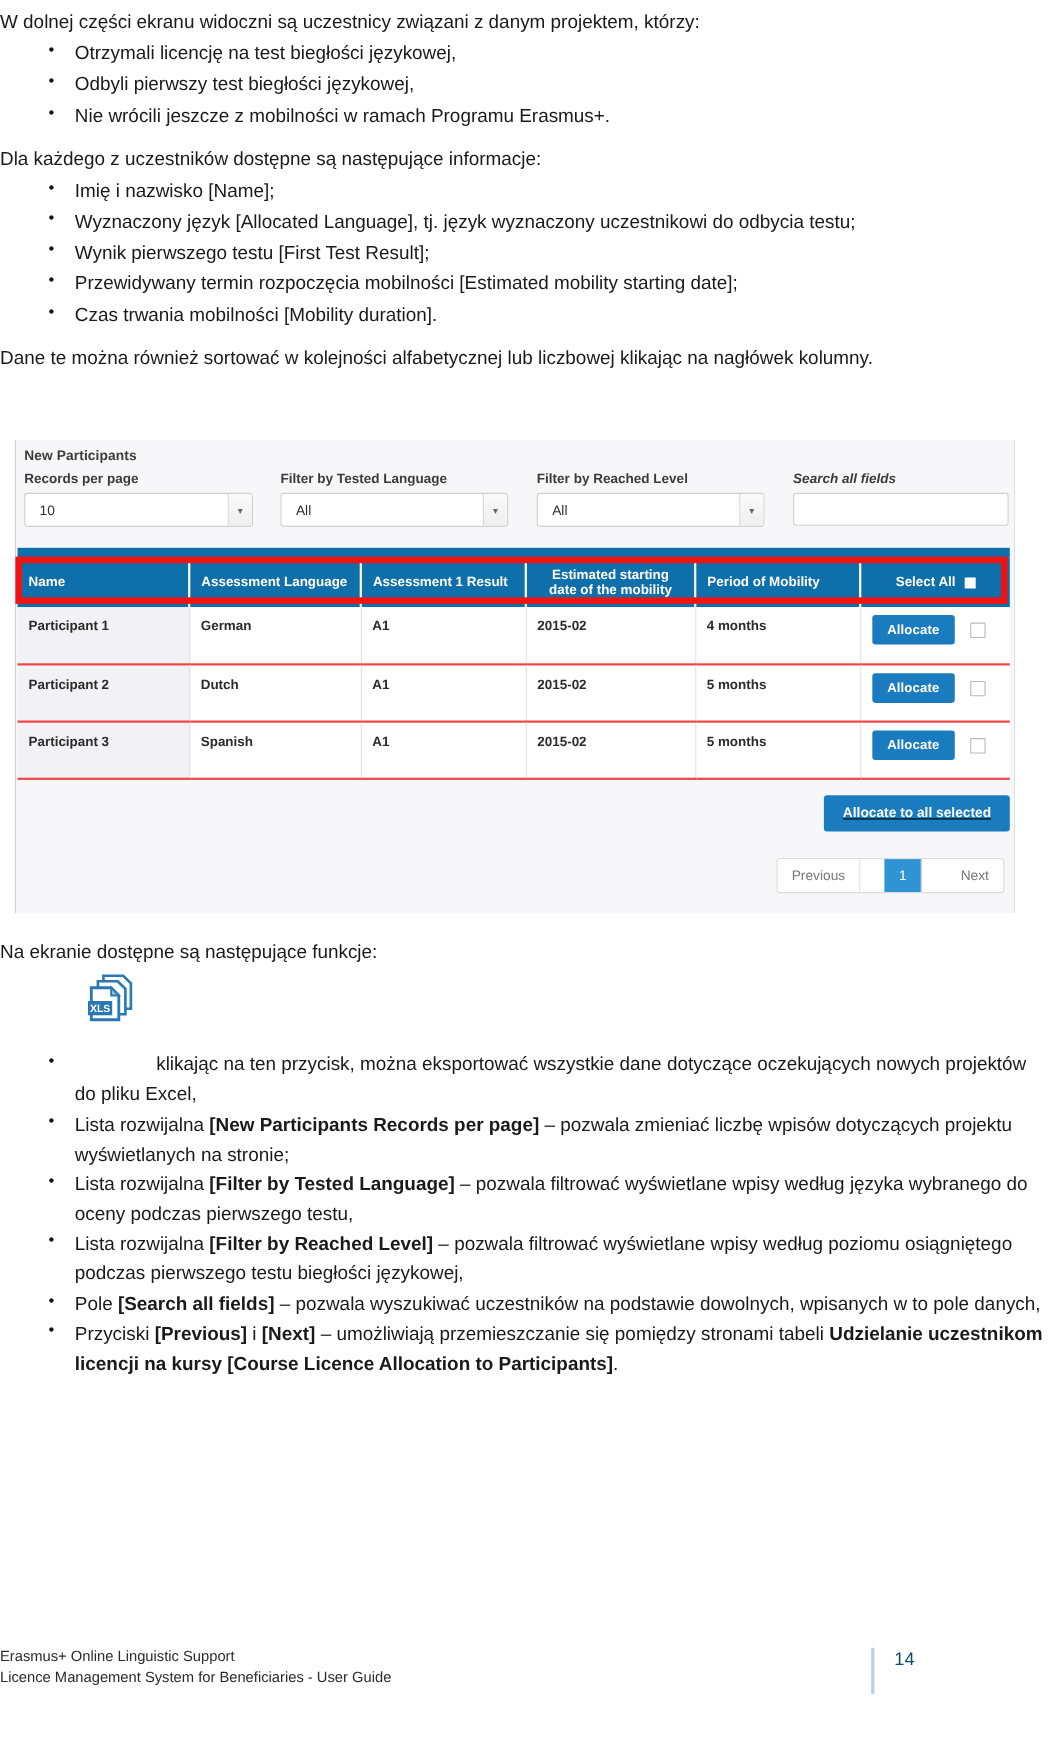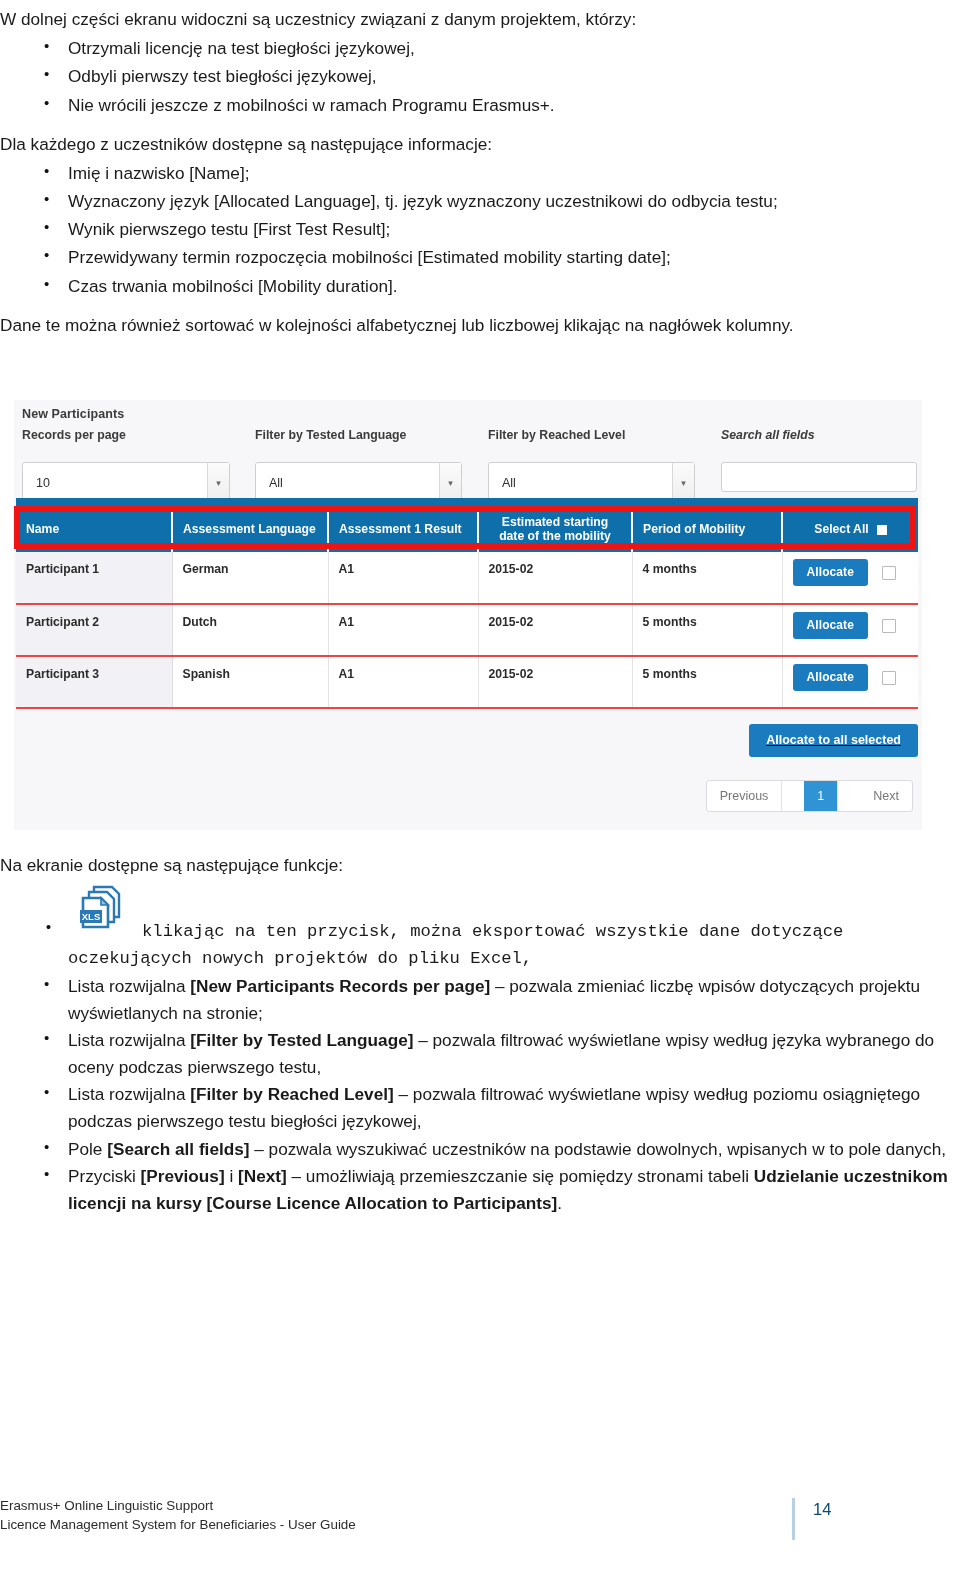--- a/index.html
+++ b/index.html
@@ -94,26 +94,26 @@
     height: 64px;
   }
   .ctrl {
     position: absolute;
     top: 0;
   }
   .ctrl-label {
     font-size: 12.3px;
     font-weight: 700;
     color: #3b3b3b;
-    margin-bottom: 20px;
+    margin-bottom: 6px;
     white-space: nowrap;
   }
   .select-box {
     position: relative;
-    height: 42px;
+    height: 31px;
     background: #ffffff;
     border: 1px solid #cfcfcf;
     border-radius: 3px;
     box-sizing: border-box;
     display: flex;
     align-items: center;
   }
   .select-box .val {
     font-size: 12.5px;
     color: #2f2f2f;
@@ -455,21 +455,21 @@
     </div>
   </div>
 
   <div class="prose" style="top:852px;">
 
     <div class="para">Na ekranie dostępne są następujące funkcje:</div>
 
     <div class="spacer-xs"></div>
 
     <ul class="bullets tight">
-      <li style="margin-top:32px;font-family:Liberation Mono, monospace;">
+      <li style="margin-top:68px;">
         <span style="display:inline-block; width:74px;"></span><span>klikając na ten przycisk, można eksportować wszystkie dane dotyczące oczekujących nowych projektów do pliku Excel,</span>
       </li>
       <li>
         <span>Lista rozwijalna </span><b>[New Participants Records per page]</b><span> – pozwala zmieniać liczbę wpisów dotyczących projektu wyświetlanych na stronie;</span>
       </li>
       <li>
         <span>Lista rozwijalna </span><b>[Filter by Tested Language]</b><span> – pozwala filtrować wyświetlane wpisy według języka wybranego do oceny podczas pierwszego testu,</span>
       </li>
       <li>
         <span>Lista rozwijalna </span><b>[Filter by Reached Level]</b><span> – pozwala filtrować wyświetlane wpisy według poziomu osiągniętego podczas pierwszego testu biegłości językowej,</span>

